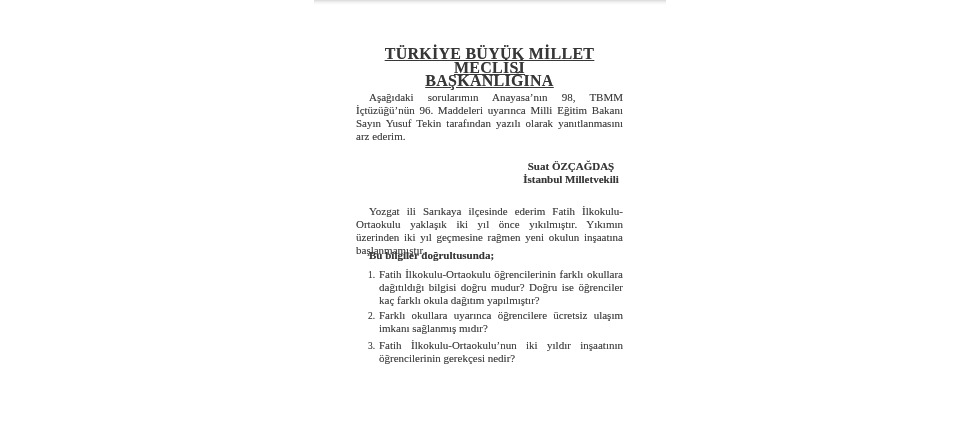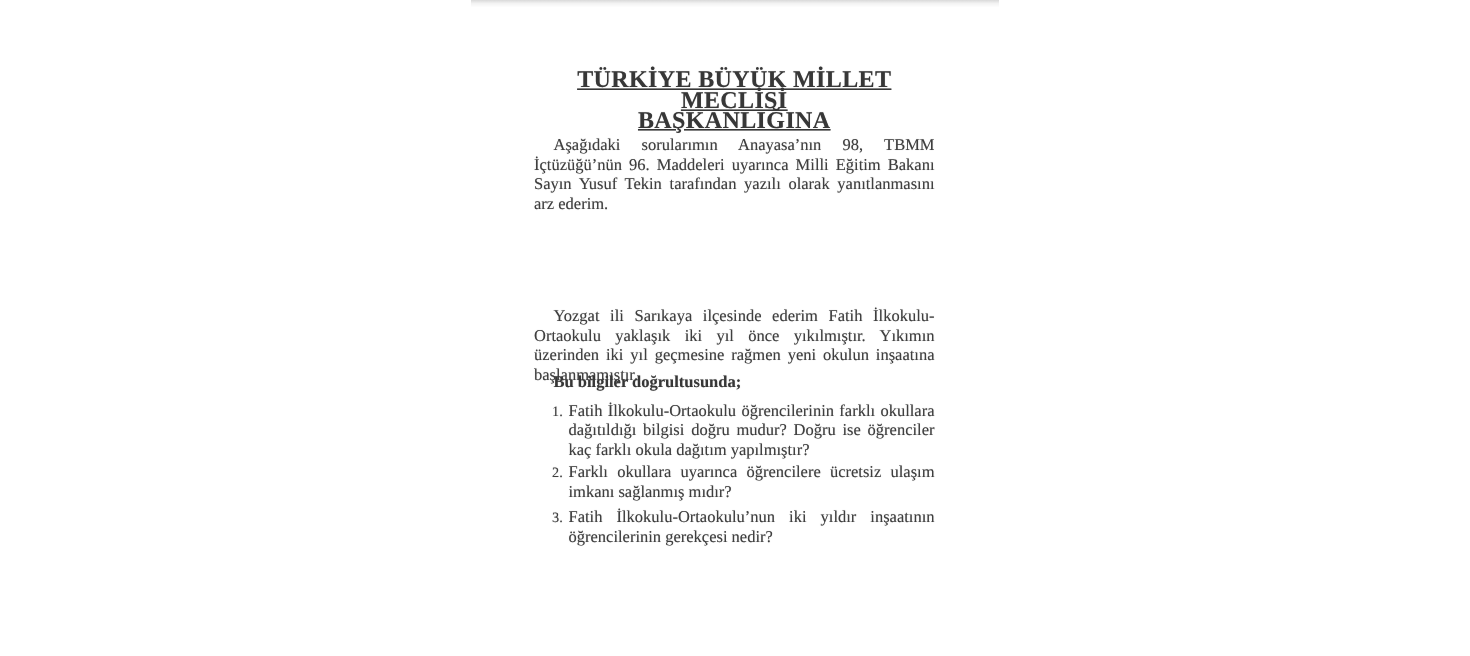--- a/index.html
+++ b/index.html
@@ -106,20 +106,24 @@
 
   <div class="doc-column">
 
     <div class="doc-title">
       <div>TÜRKİYE BÜYÜK MİLLET MECLİSİ</div>
       <div>BAŞKANLIĞINA</div>
     </div>
 
     <p class="para para-petition">Aşağıdaki sorularımın Anayasa’nın 98, TBMM İçtüzüğü’nün 96. Maddeleri uyarınca Milli Eğitim Bakanı Sayın Yusuf Tekin tarafından yazılı olarak yanıtlanmasını arz ederim.</p>
 
+    <div class="signature">
+      <div>Suat ÖZÇAĞDAŞ</div>
+      <div>İstanbul Milletvekili</div>
+    </div>
 
     <p class="para para-background">Yozgat ili Sarıkaya ilçesinde ederim Fatih İlkokulu-Ortaokulu yaklaşık iki yıl önce yıkılmıştır. Yıkımın üzerinden iki yıl geçmesine rağmen yeni okulun inşaatına başlanmamıştır.</p>
 
     <div class="questions-heading">Bu bilgiler doğrultusunda;</div>
 
     <div class="q-item q-item-1">
       <span class="q-num">1.</span>
       <div class="q-text">Fatih İlkokulu-Ortaokulu öğrencilerinin farklı okullara dağıtıldığı bilgisi doğru mudur? Doğru ise öğrenciler kaç farklı okula dağıtım yapılmıştır?</div>
     </div>
 

